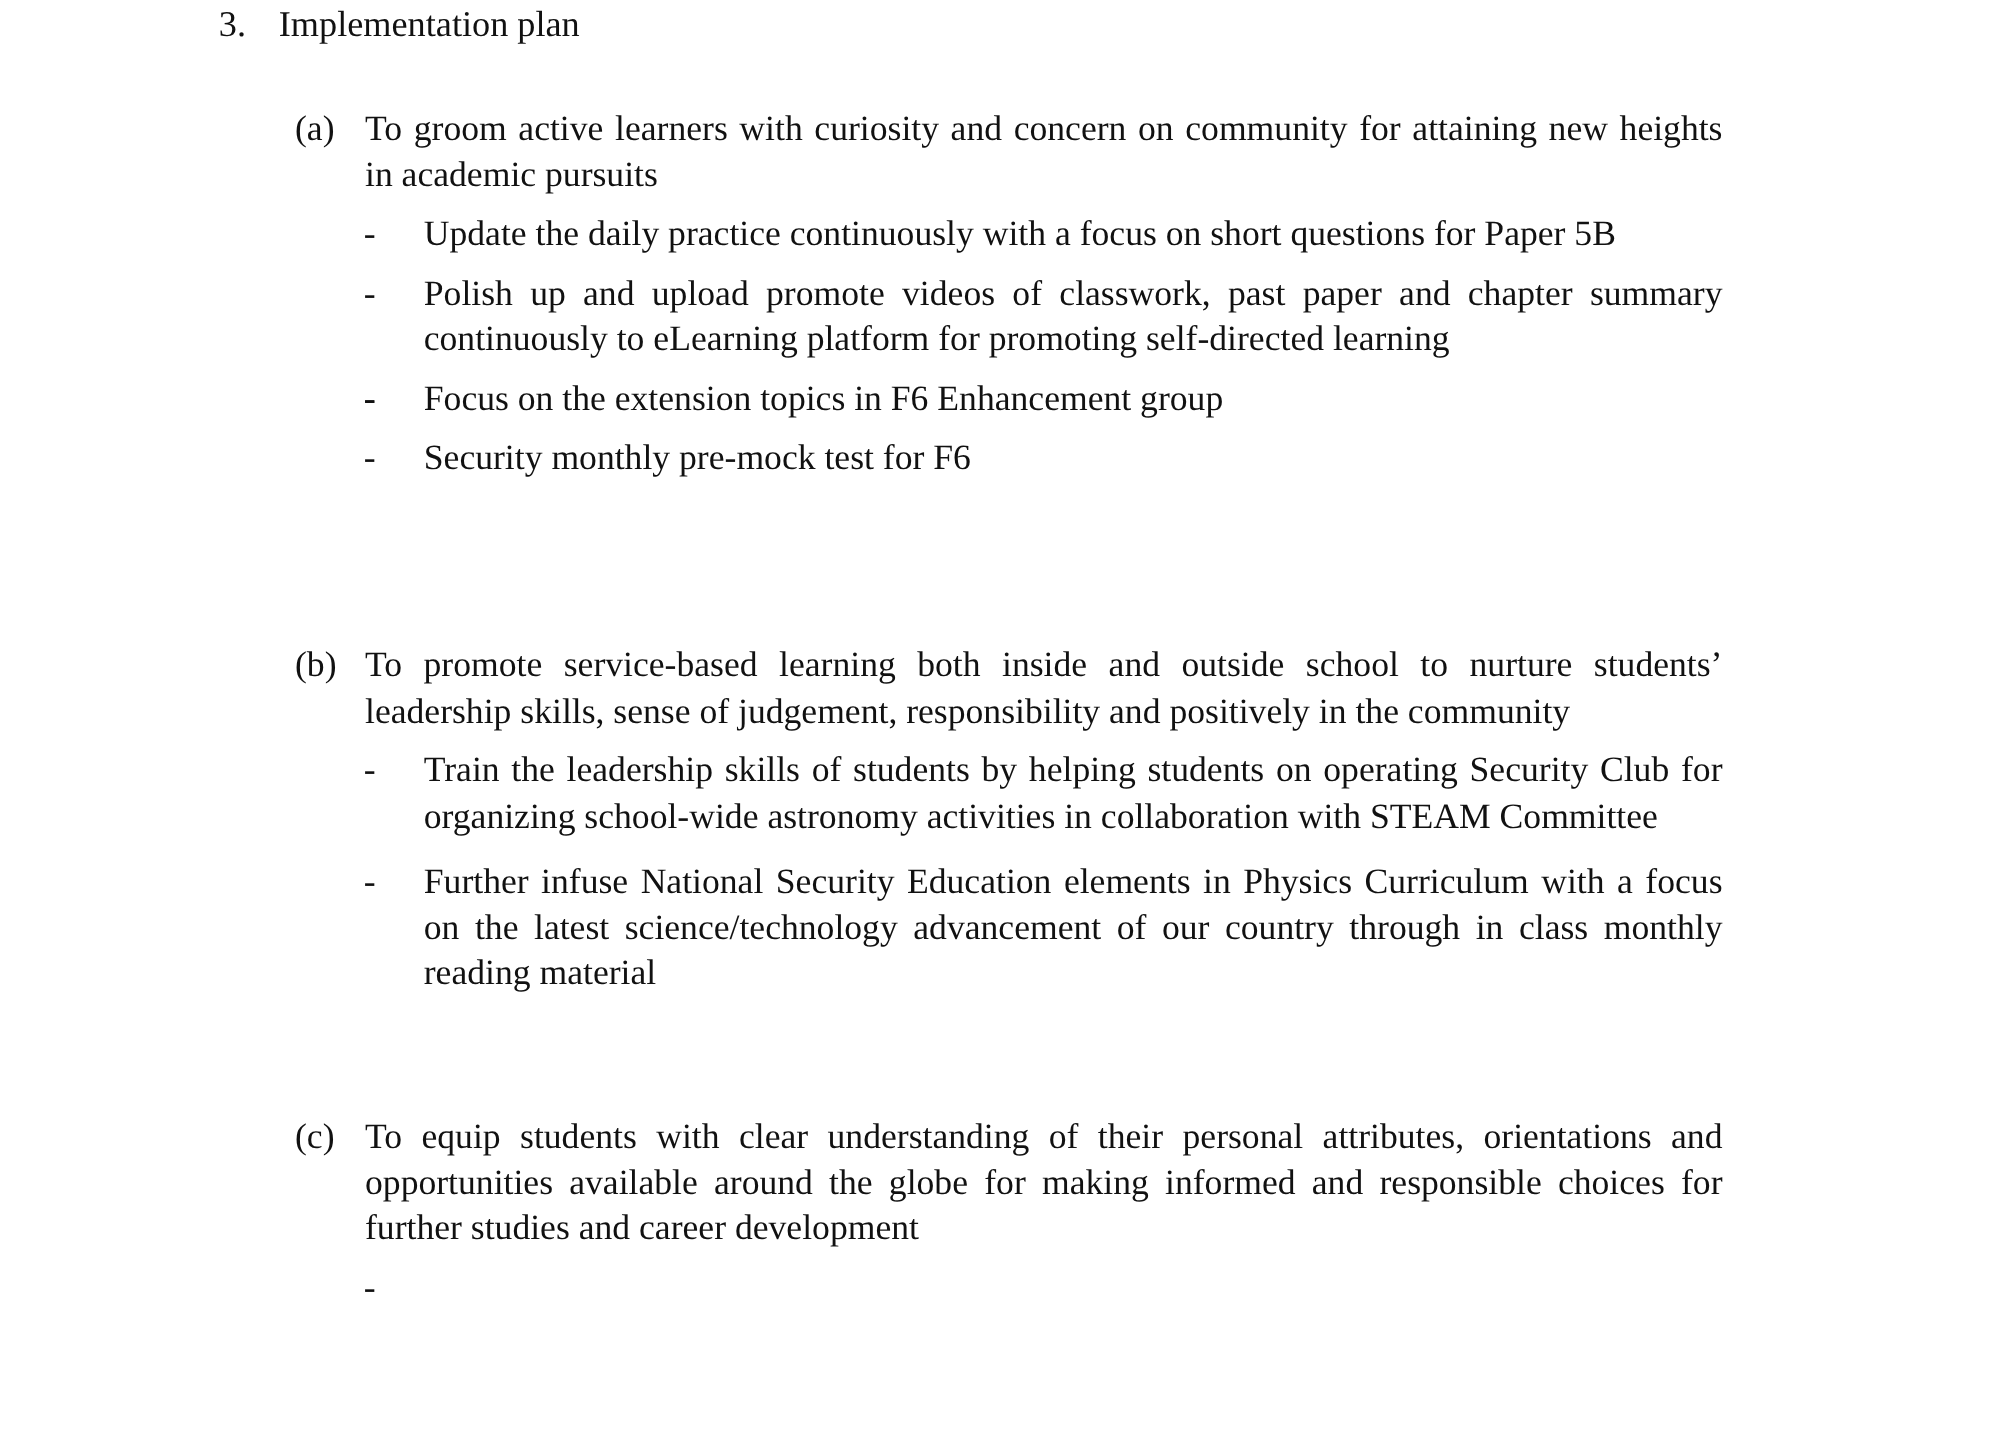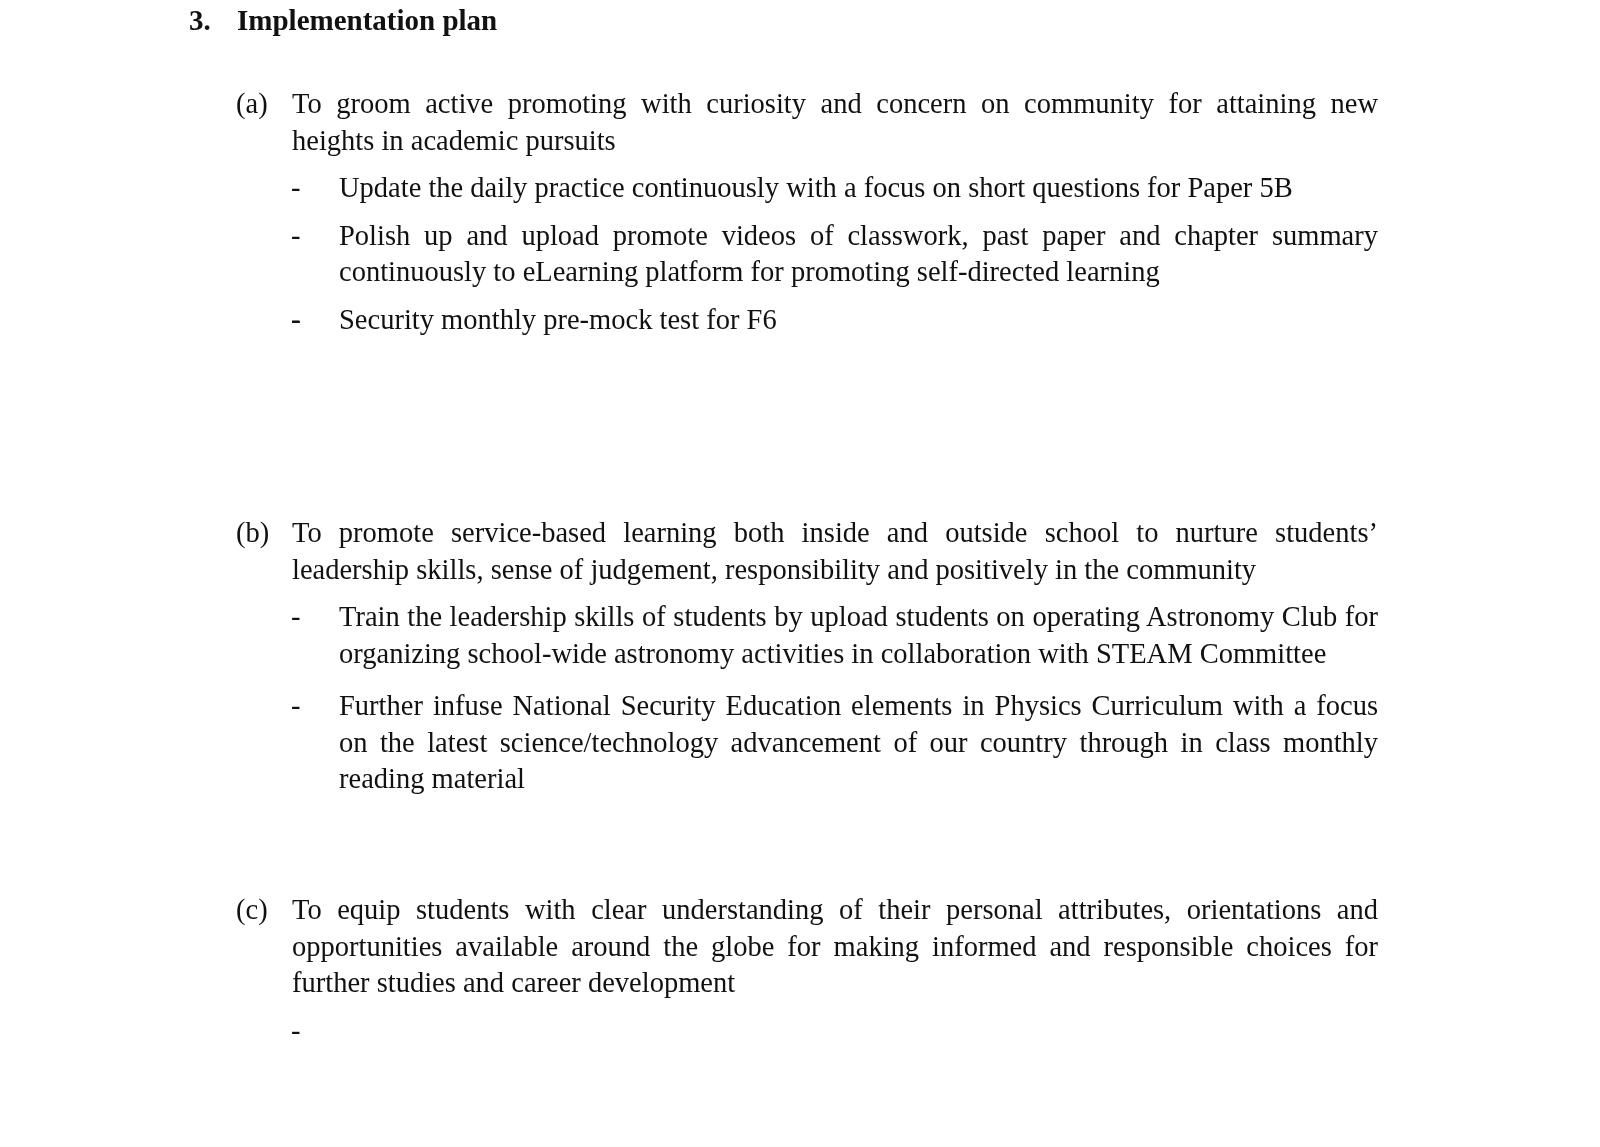--- a/index.html
+++ b/index.html
@@ -17,24 +17,24 @@
   }
   .page {
     position: absolute;
     left: 0;
     top: 0;
     width: 1600px;
     height: 1147px;
   }
   .heading {
     position: absolute;
-    left: 189px;
+    left: 175px;
     top: 2px;
     font-size: 29px;
-    font-weight: bold;
+    font-weight: normal;
     line-height: 36px;
     white-space: nowrap;
   }
   .heading .num {
     display: inline-block;
     width: 48px;
   }
   .section {
     position: absolute;
     left: 236px;
@@ -82,53 +82,54 @@
 
 <div class="page">
 
   <div class="heading">
     <span class="num">3.</span><span>Implementation plan</span>
   </div>
 
   <div class="section" id="sec-a">
     <div class="sec-title">
       <span class="sec-label">(a)</span>
-      <span>To groom active promoting with curiosity and concern on community for attaining new heights in academic pursuits</span>
+      <span>To groom active learners with curiosity and concern on community for attaining new heights in academic pursuits</span>
     </div>
     <ul class="bullets">
       <li class="bullet">
         <span class="dash">-</span>
         <span>Update the daily practice continuously with a focus on short questions for Paper 5B</span>
       </li>
       <li class="bullet b2">
         <span class="dash">-</span>
         <span>Polish up and upload promote videos of classwork, past paper and chapter summary continuously to eLearning platform for promoting self-directed learning</span>
       </li>
       <li class="bullet">
         <span class="dash">-</span>
       </li>
       <li class="bullet">
         <span class="dash">-</span>
+        <span>Focus on the extension topics in F6 Enhancement group</span>
       </li>
       <li class="bullet">
         <span class="dash">-</span>
         <span>Security monthly pre-mock test for F6</span>
       </li>
     </ul>
   </div>
 
   <div class="section" id="sec-b">
     <div class="sec-title">
       <span class="sec-label">(b)</span>
       <span>To promote service-based learning both inside and outside school to nurture students’ leadership skills, sense of judgement, responsibility and positively in the community</span>
     </div>
     <ul class="bullets">
       <li class="bullet">
         <span class="dash">-</span>
-        <span>Train the leadership skills of students by upload students on operating Astronomy Club for organizing school-wide astronomy activities in collaboration with STEAM Committee</span>
+        <span>Train the leadership skills of students by helping students on operating Security Club for organizing school-wide astronomy activities in collaboration with STEAM Committee</span>
       </li>
       <li class="bullet b2">
         <span class="dash">-</span>
         <span>Further infuse National Security Education elements in Physics Curriculum with a focus on the latest science/technology advancement of our country through in class monthly reading material</span>
       </li>
     </ul>
   </div>
 
   <div class="section" id="sec-c">
     <div class="sec-title">

